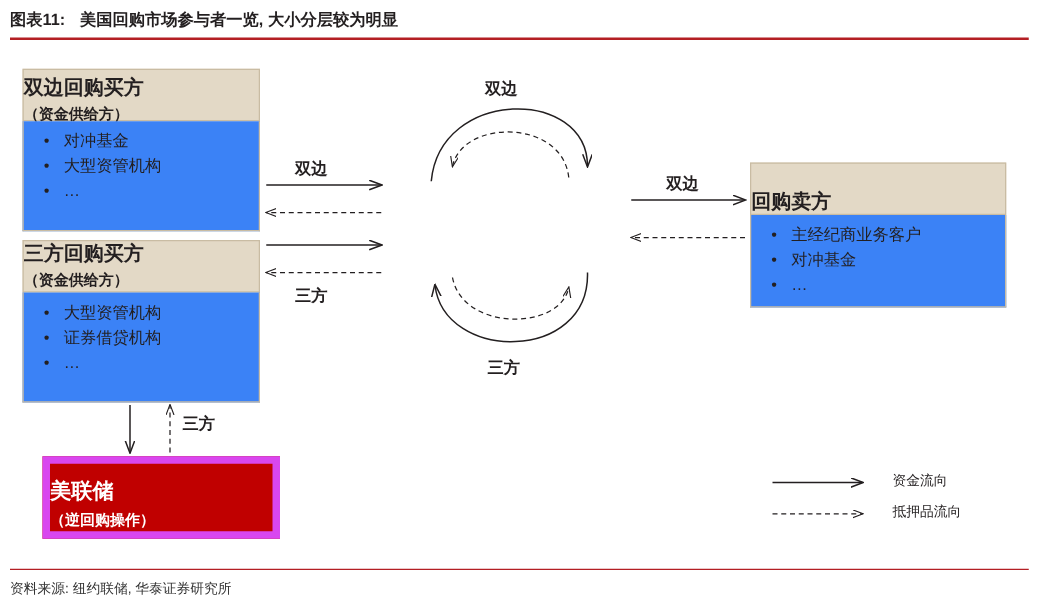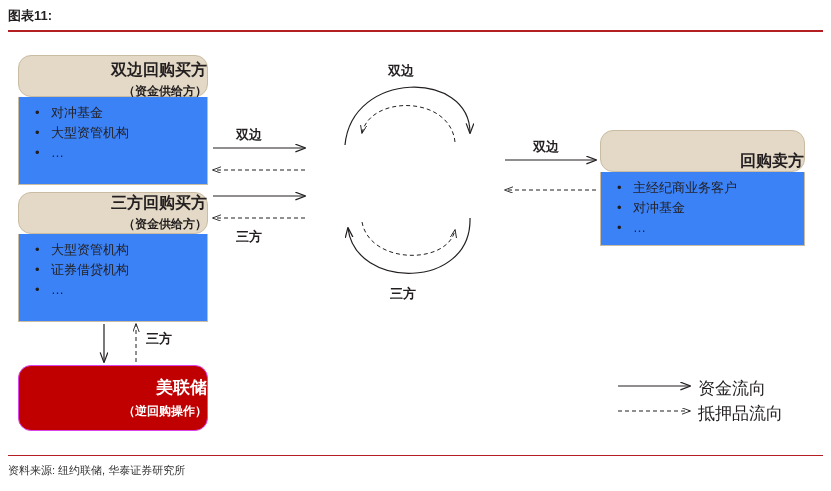--- a/index.html
+++ b/index.html
@@ -59,23 +59,22 @@
     font-size: 11px;
     color: #333;
   }
 
   
   .box {
     position: absolute;
     box-sizing: border-box;
   }
   .box-head {
-    text-align: right;
-    font-weight: bold;
-    border-radius: 13px;
+    text-align: left;
+    font-weight: bold;
   }
   .tan-head {
     background: #e3d9c6;
     border: 1px solid #c9bca3;
   }
   .tan-body {
     background: #3b82f6;
     border: 1px solid #c9bca3;
     border-top: none;
   }
@@ -114,23 +113,23 @@
     padding-top: 0;
   }
   #triparty-buyer-head .t1 { font-size: 16px; font-weight: bold; }
   #triparty-buyer-head .t2 { font-size: 12px; margin-top: 2px; }
   #triparty-buyer-body {
     left: 18px; top: 234px; width: 190px; height: 88px;
   }
 
   
   #fed-box {
-    left: 18px; top: 365px; width: 190px; height: 66px;
+    left: 34px; top: 365px; width: 190px; height: 66px;
     background: #c00000;
-    border: 1px solid #d946ef;
+    border: 6px solid #d946ef;
     color: #ffffff;
     padding-top: 10px;
   }
   #fed-box .t1 { font-size: 17px; font-weight: bold; }
   #fed-box .t2 { font-size: 12px; margin-top: 4px; }
 
   
   #dealer-box {
     left: 310px; top: 150px; width: 190px; height: 62px;
     background: #fdeec4;
@@ -168,32 +167,34 @@
   
   .lab {
     position: absolute;
     font-size: 13px;
     font-weight: bold;
     color: #231f20;
     white-space: nowrap;
   }
   .legend-lab {
     position: absolute;
-    font-size: 17px;
+    font-size: 11px;
     color: #231f20;
     white-space: nowrap;
+    margin-left: 16px;
   }
 </style>
 </head>
 <body>
 
 <div id="page">
 
   <div class="title-bar">
     <span class="title-tag">图表11:</span>
+    <span class="title-text">美国回购市场参与者一览, 大小分层较为明显</span>
   </div>
   <div class="rule top"></div>
   <div class="rule bottom"></div>
   <div class="source">资料来源: 纽约联储, 华泰证券研究所</div>
 
   <div class="box tan-head box-head" id="bilateral-buyer-head">
     <div class="t1">双边回购买方</div>
     <div class="t2">（资金供给方）</div>
   </div>
   <div class="box tan-body" id="bilateral-buyer-body">

